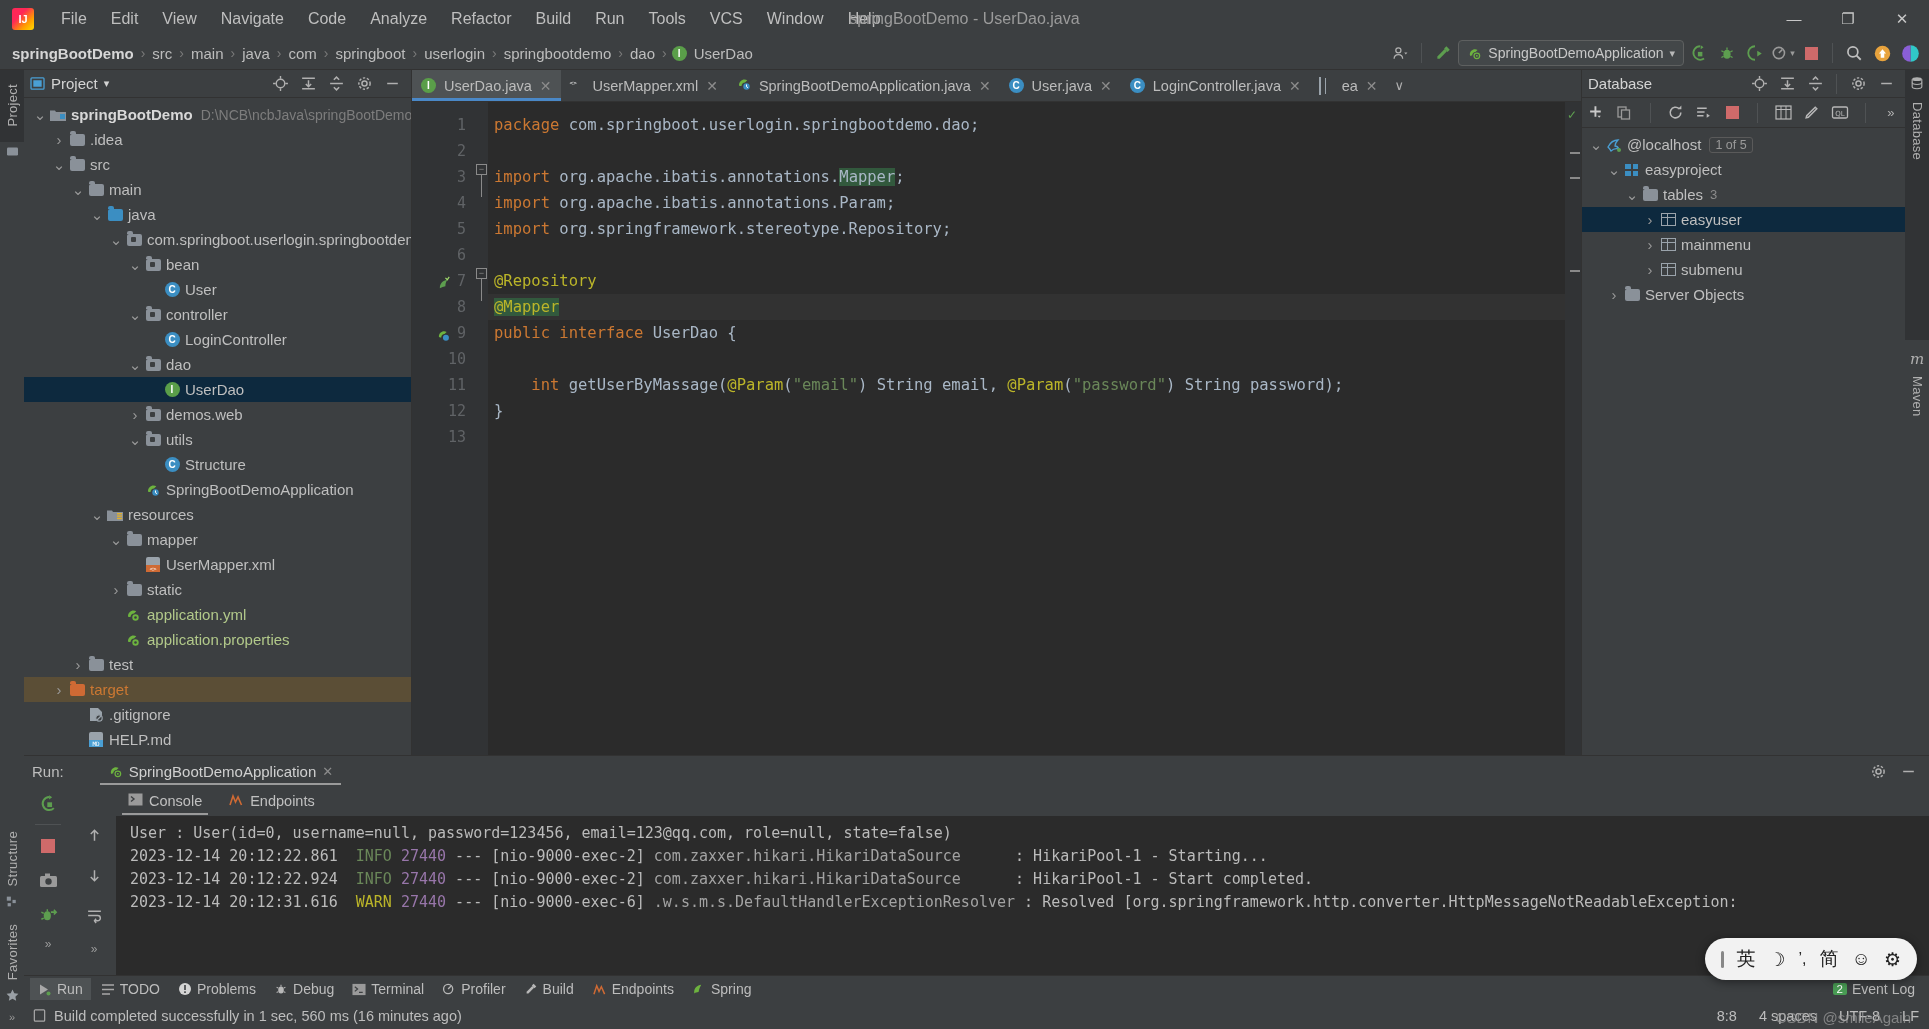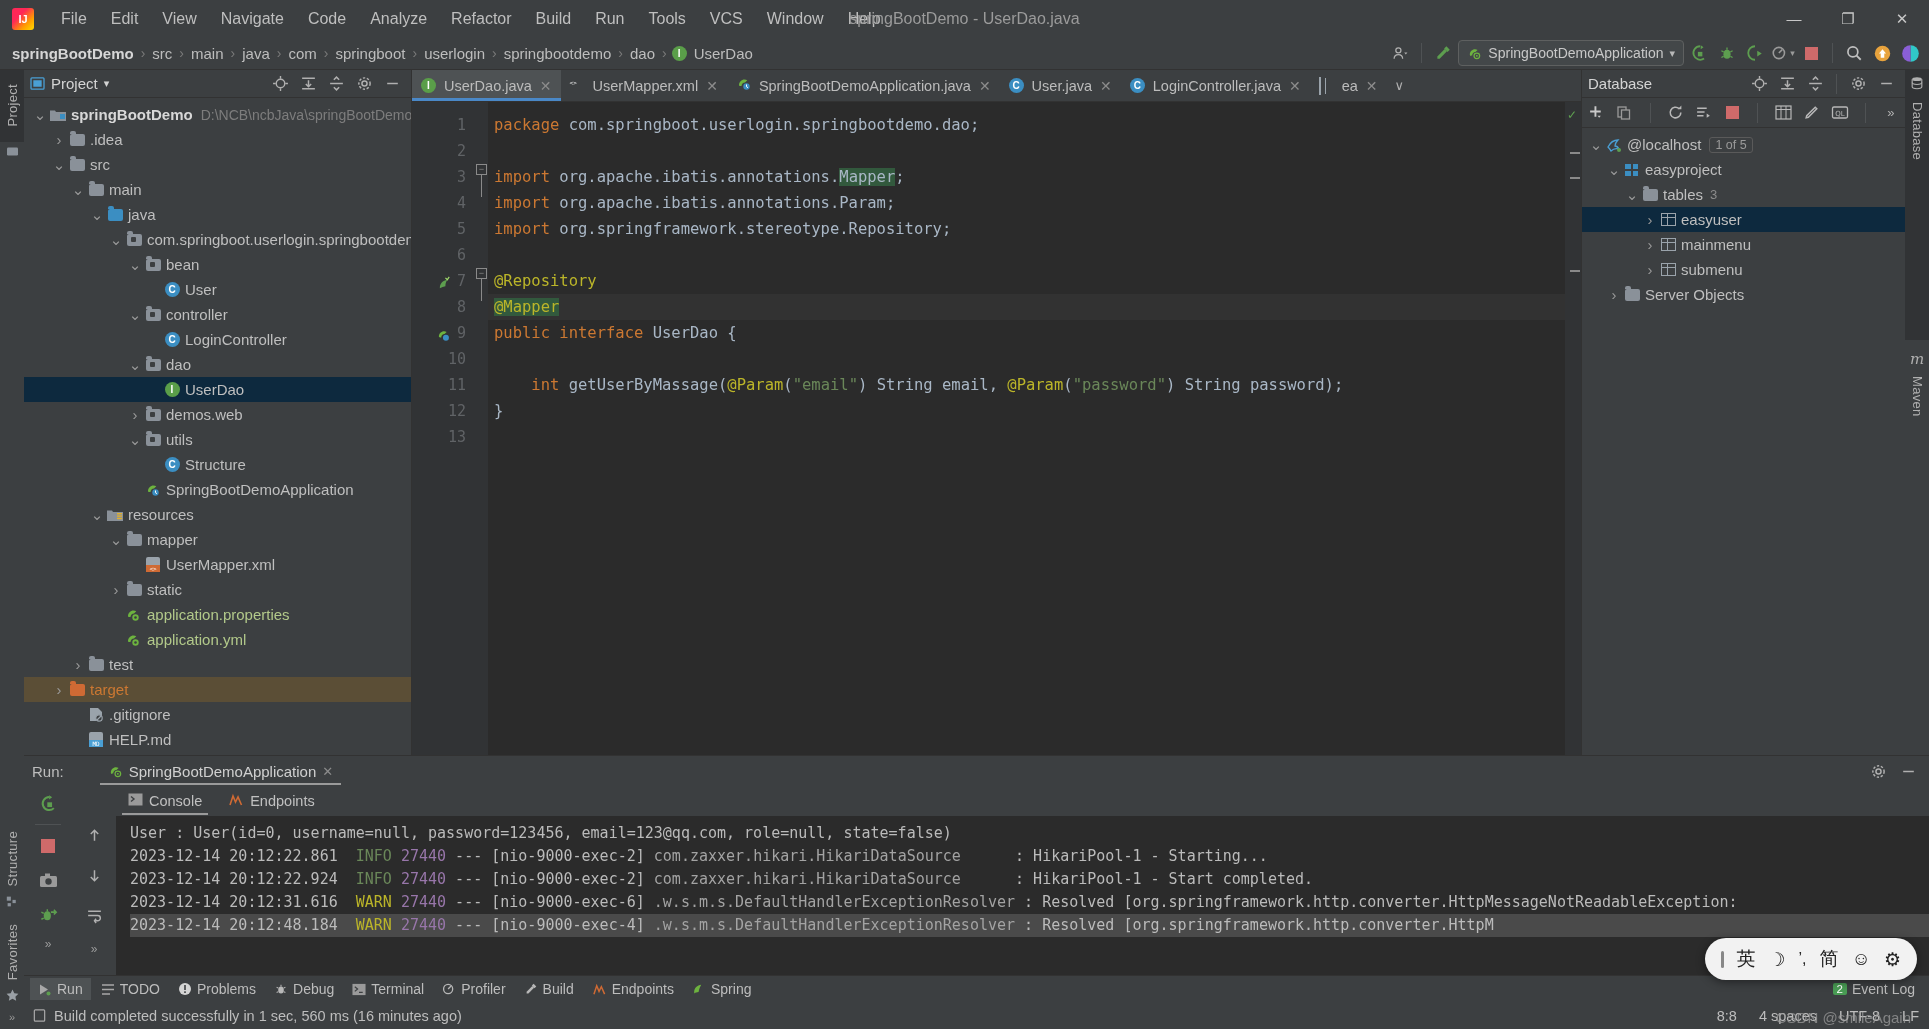--- a/index.html
+++ b/index.html
@@ -654,32 +654,32 @@
               </div>
               <div class="row" style="padding-left: 84px;">
                 <span class="arrow"></span>
                 <span class="ico">
                   <svg width="16" height="16" viewBox="0 0 16 16">
                     <path d="M2 9c0-3 2.5-5.5 5.5-5.5 1 0 2 .3 2.8.8L8 6.5C6 6.7 4.6 8 4.5 10c-1.3-.2-2.5.3-2.5-1z" fill="#6db33f"></path>
                     <circle cx="9.5" cy="10.5" r="3.2" fill="#6db33f"></circle>
                     <circle cx="9.5" cy="10.5" r="1.3" fill="#3c3f41"></circle>
                   </svg>
                 </span>
-                <span class="lbl green">application.properties</span>
+                <span class="lbl green">application.yml</span>
               </div>
               <div class="row" style="padding-left: 84px;">
                 <span class="arrow"></span>
                 <span class="ico">
                   <svg width="16" height="16" viewBox="0 0 16 16">
                     <path d="M2 9c0-3 2.5-5.5 5.5-5.5 1 0 2 .3 2.8.8L8 6.5C6 6.7 4.6 8 4.5 10c-1.3-.2-2.5.3-2.5-1z" fill="#6db33f"></path>
                     <circle cx="9.5" cy="10.5" r="3.2" fill="#6db33f"></circle>
                     <circle cx="9.5" cy="10.5" r="1.3" fill="#3c3f41"></circle>
                   </svg>
                 </span>
-                <span class="lbl green">application.yml</span>
+                <span class="lbl green">application.properties</span>
               </div>
               <div class="row" style="padding-left: 46px;">
                 <span class="arrow" style="font-size: 15px;">›</span>
                 <span class="ico">
                   <span class="folder"></span>
                 </span>
                 <span class="lbl">test</span>
               </div>
               <div class="row sel-orange" style="padding-left: 27px;">
                 <span class="arrow" style="font-size: 15px;">›</span>
@@ -1058,21 +1058,20 @@
                       <path d="M2 12l3-9 2.5 6L10 4l3.5 8" stroke="#cf6a34" stroke-width="1.6" fill="none"></path>
                     </svg></span>
                   <span>Endpoints</span>
                 </div>
               </div>
             <div class="console" id="console">
                 <div class="cl"><span class="c-plain">User : User(id=0, username=null, password=123456, email=123@qq.com, role=null, state=false)</span></div>
                 <div class="cl"><span class="c-plain">2023-12-14 20:12:22.861 </span><span class="c-info"> INFO</span><span class="c-pid"> 27440</span><span class="c-plain"> --- [nio-9000-exec-2] </span><span class="c-logger">com.zaxxer.hikari.HikariDataSource</span><span class="c-plain">      : HikariPool-1 - Starting...</span></div>
                 <div class="cl"><span class="c-plain">2023-12-14 20:12:22.924 </span><span class="c-info"> INFO</span><span class="c-pid"> 27440</span><span class="c-plain"> --- [nio-9000-exec-2] </span><span class="c-logger">com.zaxxer.hikari.HikariDataSource</span><span class="c-plain">      : HikariPool-1 - Start completed.</span></div>
                 <div class="cl"><span class="c-plain">2023-12-14 20:12:31.616 </span><span class="c-warn"> WARN</span><span class="c-pid"> 27440</span><span class="c-plain"> --- [nio-9000-exec-6] </span><span class="c-logger">.w.s.m.s.DefaultHandlerExceptionResolver</span><span class="c-plain"> : Resolved [org.springframework.http.converter.HttpMessageNotReadableException:</span></div>
-                <div class="cl sel"><span class="c-plain">2023-12-14 20:12:48.184 </span><span class="c-warn"> WARN</span><span class="c-pid"> 27440</span><span class="c-plain"> --- [nio-9000-exec-4] </span><span class="c-logger">.w.s.m.s.DefaultHandlerExceptionResolver</span><span class="c-plain"> : Resolved [org.springframework.http.converter.HttpM</span></div>
               </div>
           </div>
         </div>
       </div>
 
       <div class="toolwin-bar" id="twbar">
         <div class="twb active">
             <span style="display: flex;">
               <svg width="14" height="13" viewBox="0 0 14 13">
                 <path d="M2 1.5l8 5-8 5z" fill="#a8a8a8"></path>

